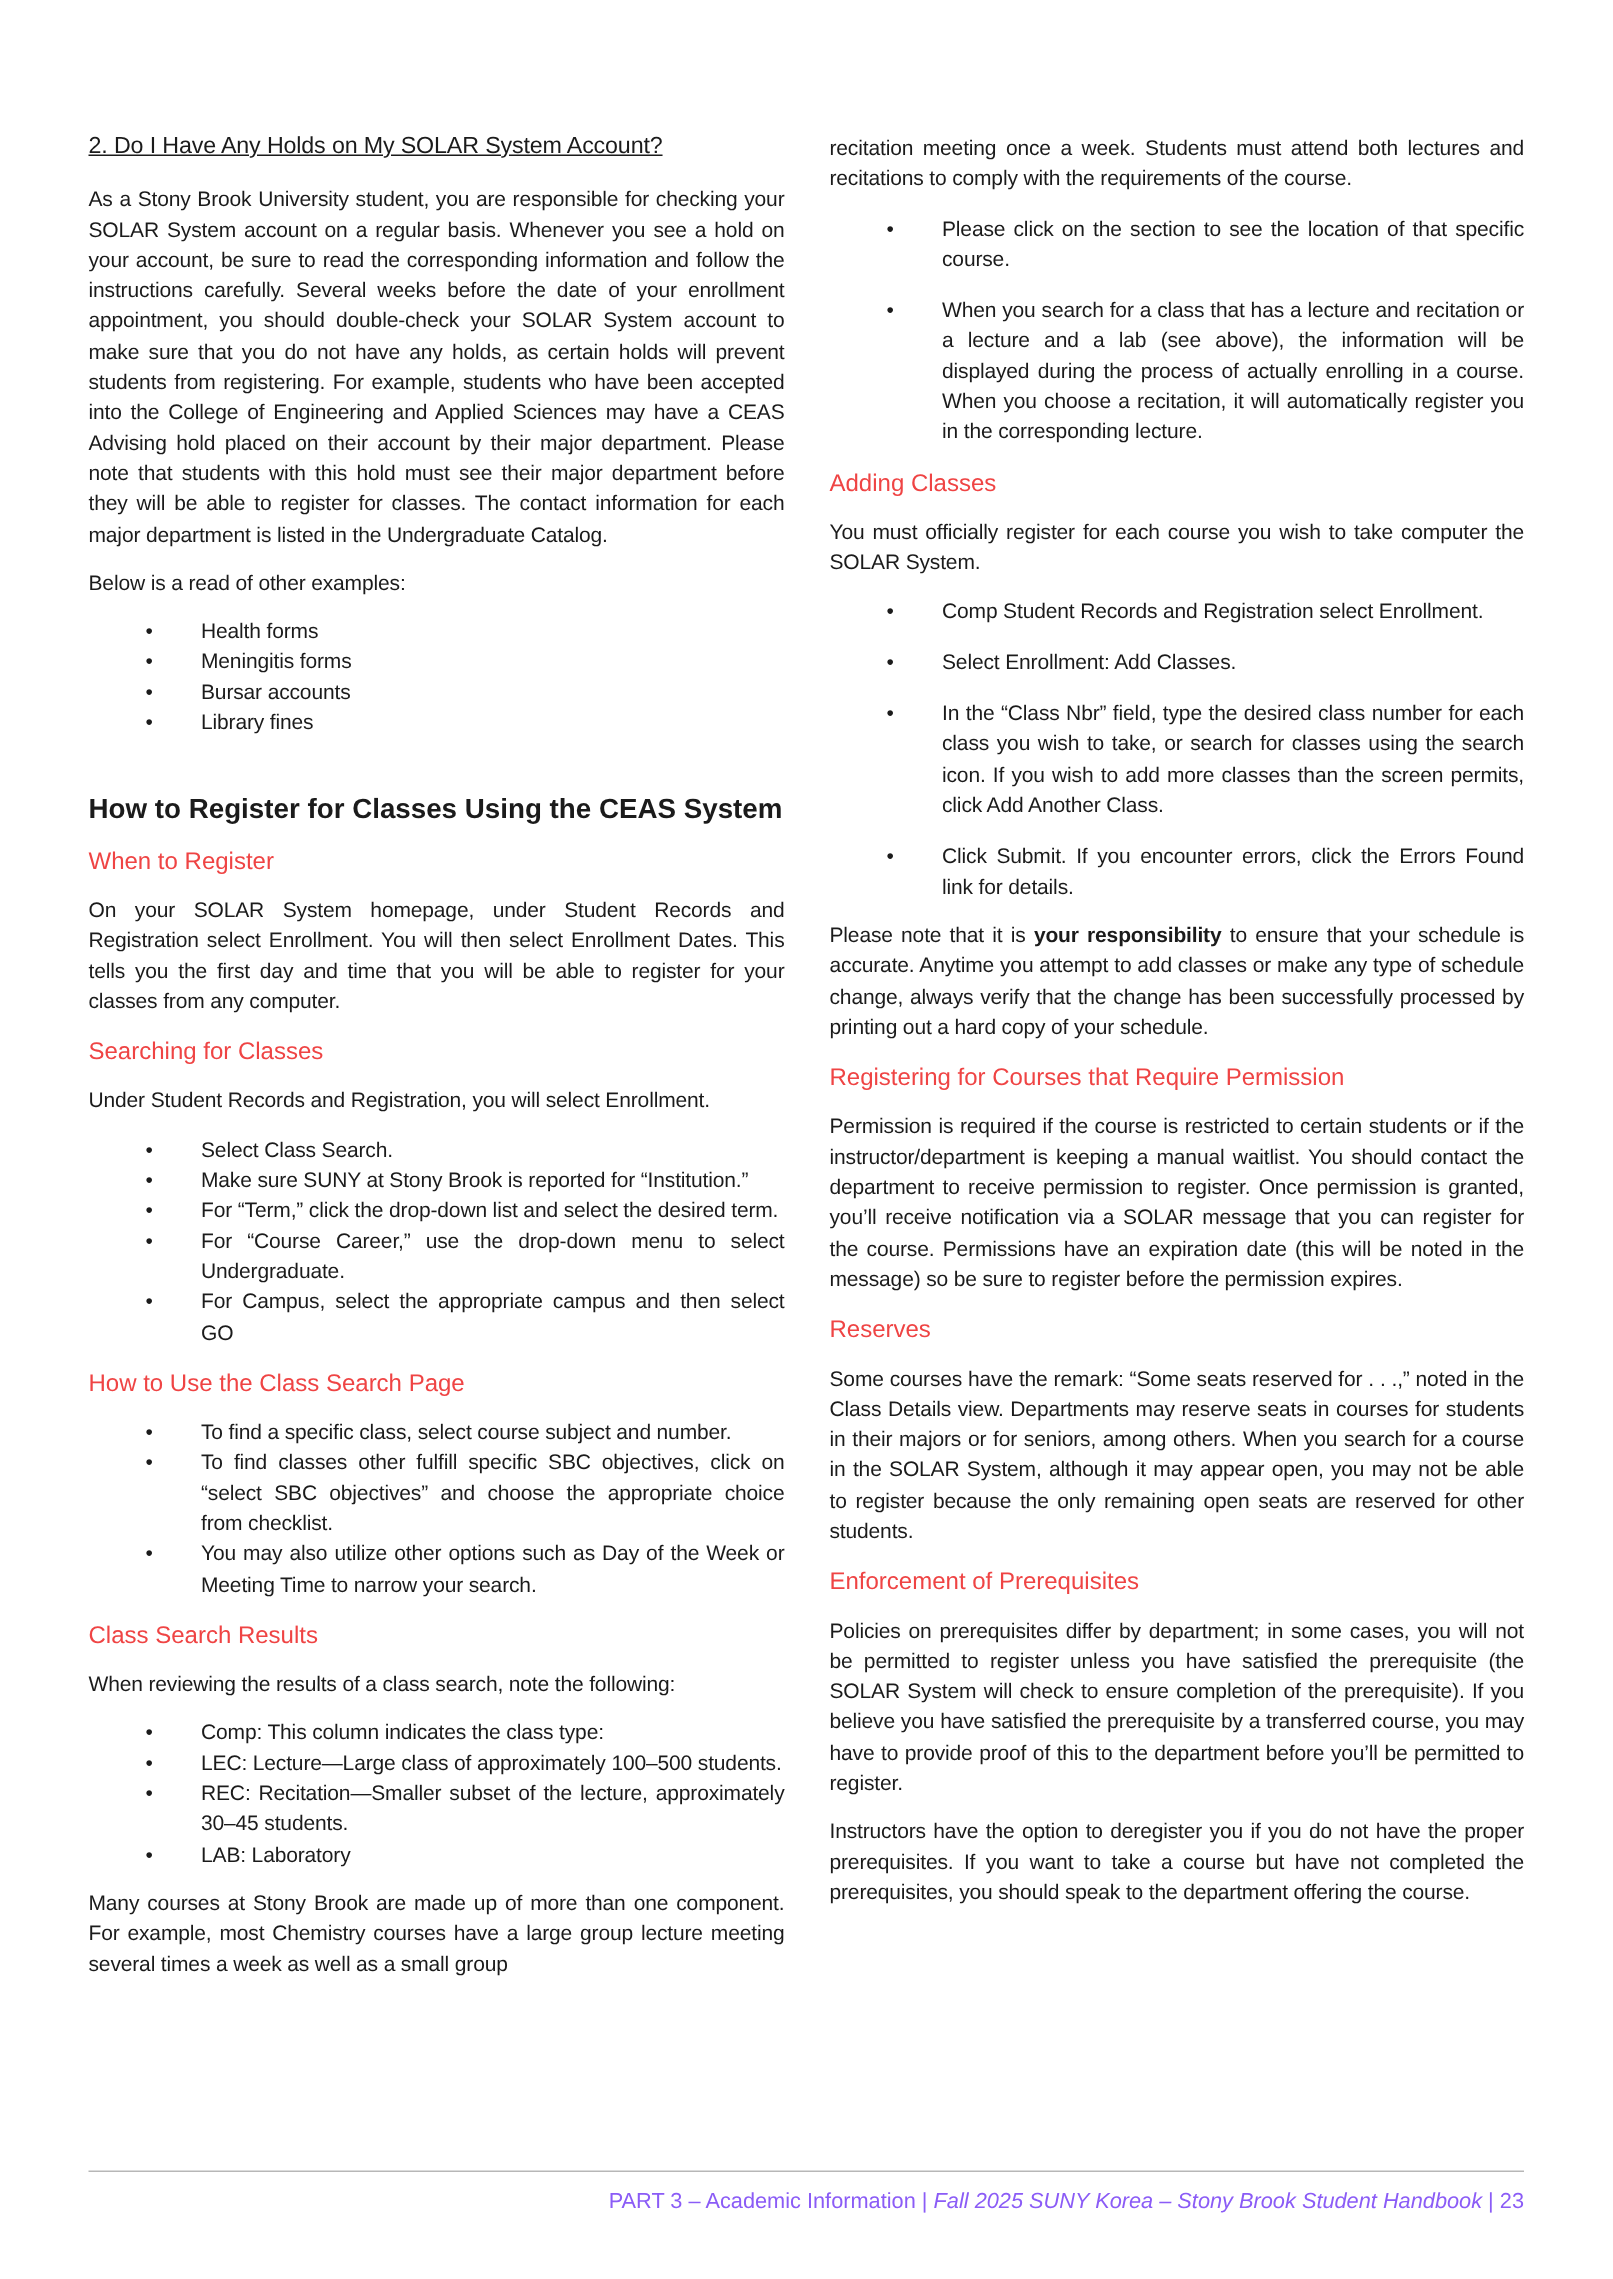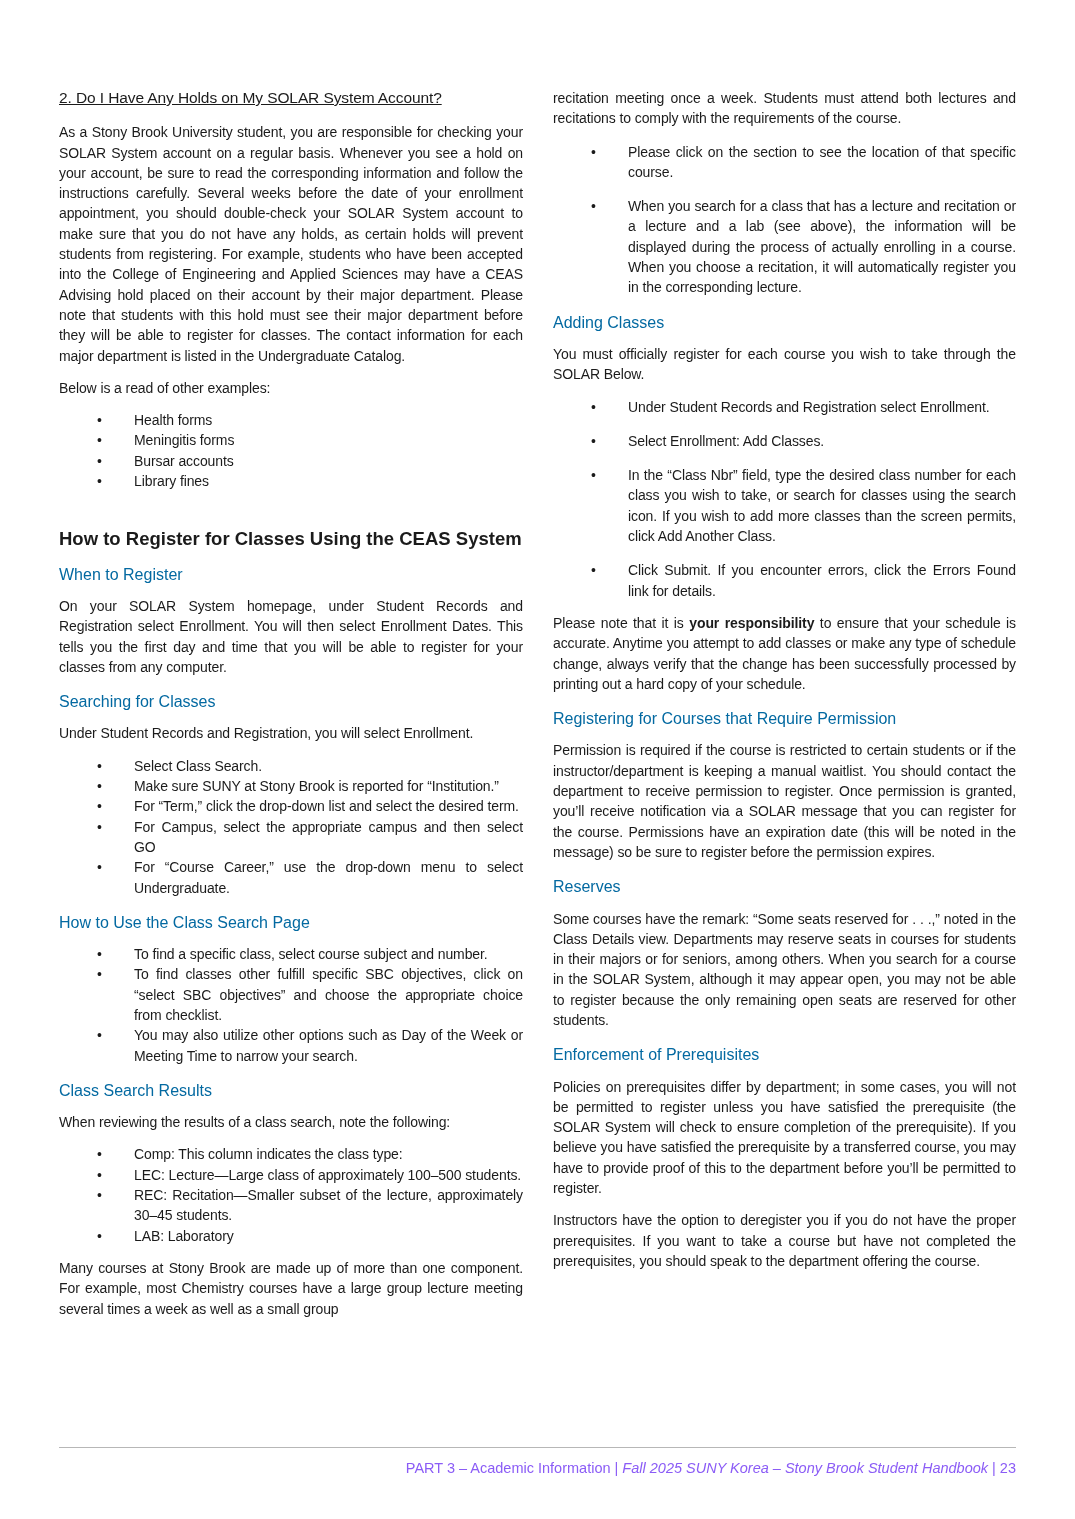--- a/index.html
+++ b/index.html
@@ -29,21 +29,21 @@
     text-decoration:underline;
     margin:0 0 14px; text-align:left;
   }
   h2.section {
     font-size:18.5px; font-weight:700;
     margin:38px 0 14px; text-align:left;
     letter-spacing:0;
   }
   h3.sub {
     font-size:16px; font-weight:400;
-    color:#0369a1;
+    color:#ef4444;
     margin:15px 0 11px; text-align:left;
     letter-spacing:0;
   }
   ul.bullets { list-style:none; margin:0 0 12px; padding:0; }
   ul.bullets li { position:relative; padding-left:75px; margin:0; }
   ul.bullets li::before { content:"\2022"; position:absolute; left:38px; }
   ul.bullets.spaced li { margin-bottom:14px; }
   ul.bullets.spaced li:last-child { margin-bottom:0; }
   .col.right > p:first-child { margin-bottom:13px; }
   .footer {
@@ -77,22 +77,22 @@
       </ul>
       <h2 class="section">How to Register for Classes Using the CEAS System</h2>
       <h3 class="sub">When to Register</h3>
       <p>On your SOLAR System homepage, under Student Records and Registration select Enrollment. You will then select Enrollment Dates. This tells you the first day and time that you will be able to register for your classes from any computer.</p>
       <h3 class="sub">Searching for Classes</h3>
       <p>Under Student Records and Registration, you will select Enrollment.</p>
       <ul class="bullets">
         <li>Select Class Search.</li>
         <li>Make sure SUNY at Stony Brook is reported for “Institution.”</li>
         <li>For “Term,” click the drop-down list and select the desired term.</li>
+        <li>For “Course Career,” use the drop-down menu to select Undergraduate.</li>
         <li>For Campus, select the appropriate campus and then select GO</li>
-        <li>For “Course Career,” use the drop-down menu to select Undergraduate.</li>
       </ul>
       <h3 class="sub">How to Use the Class Search Page</h3>
       <ul class="bullets">
         <li>To find a specific class, select course subject and number.</li>
         <li>To find classes other fulfill specific SBC objectives, click on “select SBC objectives” and choose the appropriate choice from checklist.</li>
         <li>You may also utilize other options such as Day of the Week or Meeting Time to narrow your search.</li>
       </ul>
       <h3 class="sub">Class Search Results</h3>
       <p>When reviewing the results of a class search, note the following:</p>
       <ul class="bullets">
@@ -104,23 +104,23 @@
       <p>Many courses at Stony Brook are made up of more than one component. For example, most Chemistry courses have a large group lecture meeting several times a week as well as a small group</p>
     </div>
 
     <div class="col right">
       <p>recitation meeting once a week. Students must attend both lectures and recitations to comply with the requirements of the course.</p>
       <ul class="bullets spaced">
         <li>Please click on the section to see the location of that specific course.</li>
         <li>When you search for a class that has a lecture and recitation or a lecture and a lab (see above), the information will be displayed during the process of actually enrolling in a course. When you choose a recitation, it will automatically register you in the corresponding lecture.</li>
       </ul>
       <h3 class="sub">Adding Classes</h3>
-      <p>You must officially register for each course you wish to take through the SOLAR Below.</p>
+      <p>You must officially register for each course you wish to take computer the SOLAR System.</p>
       <ul class="bullets spaced">
-        <li>Under Student Records and Registration select Enrollment.</li>
+        <li>Comp Student Records and Registration select Enrollment.</li>
         <li>Select Enrollment: Add Classes.</li>
         <li>In the “Class Nbr” field, type the desired class number for each class you wish to take, or search for classes using the search icon. If you wish to add more classes than the screen permits, click Add Another Class.</li>
         <li>Click Submit. If you encounter errors, click the Errors Found link for details.</li>
       </ul>
       <p><span>Please note that it is </span><strong>your responsibility</strong><span> to ensure that your schedule is accurate. Anytime you attempt to add classes or make any type of schedule change, always verify that the change has been successfully processed by printing out a hard copy of your schedule.</span></p>
       <h3 class="sub">Registering for Courses that Require Permission</h3>
       <p>Permission is required if the course is restricted to certain students or if the instructor/department is keeping a manual waitlist. You should contact the department to receive permission to register. Once permission is granted, you’ll receive notification via a SOLAR message that you can register for the course. Permissions have an expiration date (this will be noted in the message) so be sure to register before the permission expires.</p>
       <h3 class="sub">Reserves</h3>
       <p>Some courses have the remark: “Some seats reserved for . . .,” noted in the Class Details view. Departments may reserve seats in courses for students in their majors or for seniors, among others. When you search for a course in the SOLAR System, although it may appear open, you may not be able to register because the only remaining open seats are reserved for other students.</p>
       <h3 class="sub">Enforcement of Prerequisites</h3>

